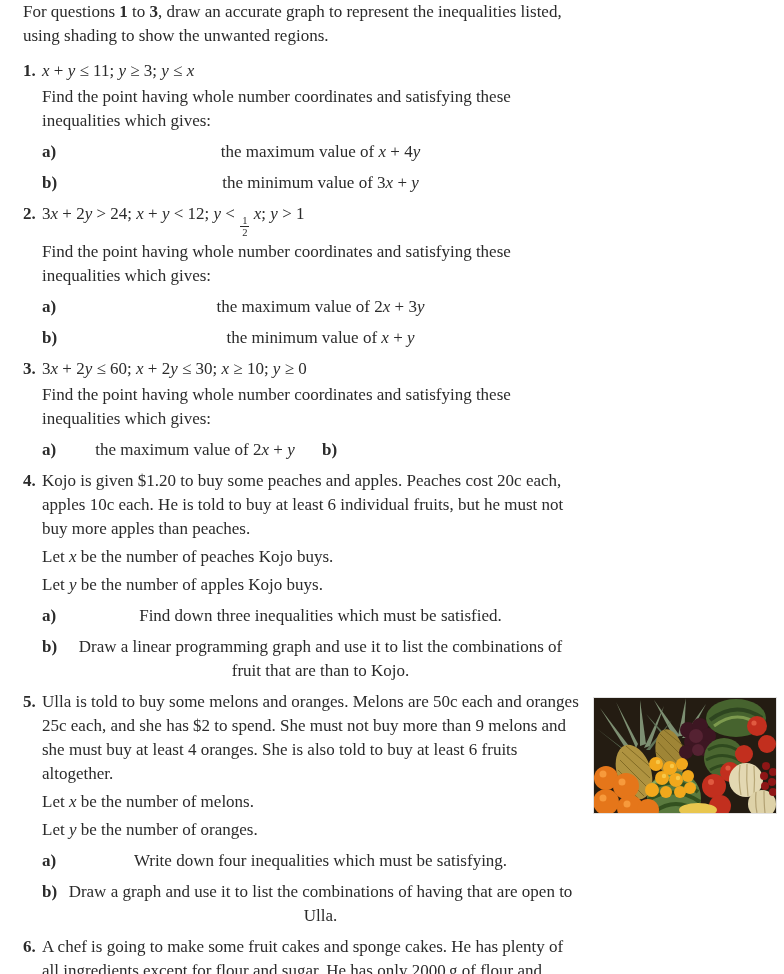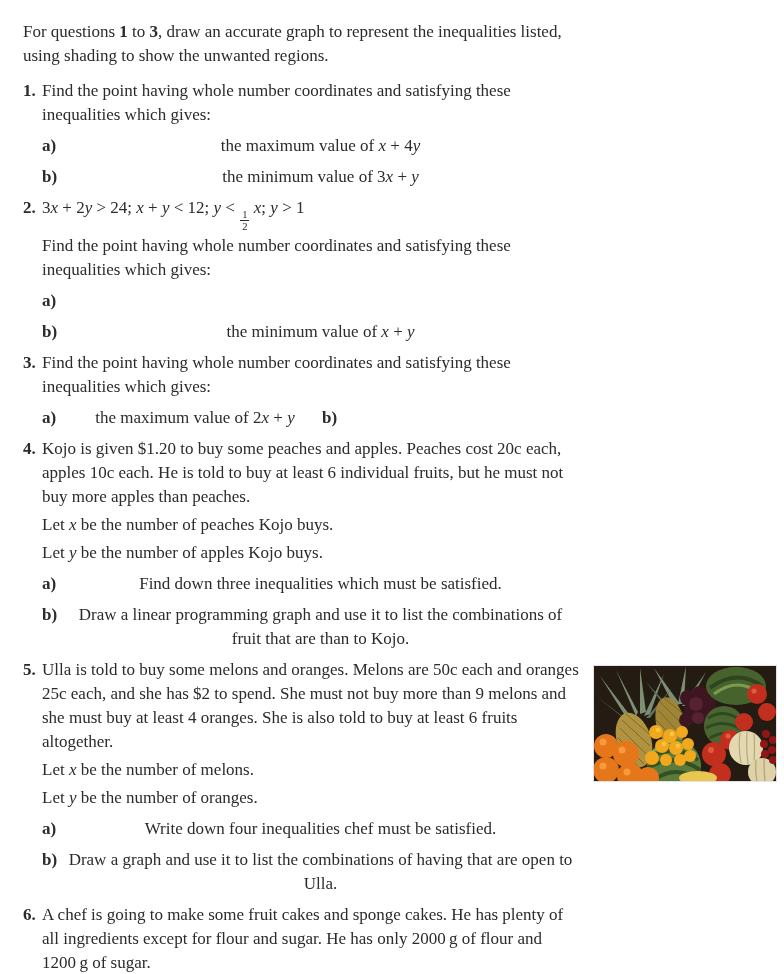--- a/index.html
+++ b/index.html
@@ -1,21 +1,21 @@
 <!DOCTYPE html>
 <html><head>
 <meta charset="utf-8">
 <style>
   html,body{margin:0;padding:0;}
   body{
     width:784px;height:974px;overflow:hidden;background:#ffffff;
     font-family:"Liberation Serif","DejaVu Serif",serif;
     color:#2b2b2b;font-size:17px;line-height:24px;
   }
-  .page{box-sizing:border-box;width:784px;height:974px;padding:20px 12px 0 23px;position:relative;}
+  .page{box-sizing:border-box;width:784px;height:974px;padding:0 12px 0 23px;position:relative;}
   .intro{margin:0 0 11px 0;max-width:556px;}
   .question{display:flex;margin:0 0 7px 0;position:relative;}
   .qnum{flex:none;width:19px;font-weight:bold;}
   .qbody{flex:1;min-width:0;}
   .mathline{margin:0 0 2px 0;max-width:545px;}
   .qpara{margin:0 0 4px 0;max-width:540px;}
   .sub{display:flex;margin:7px 0 0 0;}
   .sublabel{flex:none;width:26px;font-weight:bold;}
   .subtext{flex:1;max-width:505px;text-align:center;}
   .subrow{display:flex;margin:7px 0 0 0;max-width:560px;}
@@ -35,20 +35,21 @@
 </style>
 </head>
 <body>
 
 <div class="page">
   <p class="intro">For questions <b>1</b> to <b>3</b>, draw an accurate graph to represent the inequalities listed, using shading to show the unwanted regions.</p>
   <div>
       <div class="question">
         <span class="qnum">1.</span>
         <div class="qbody">
+          <p class="mathline"><i>x</i> + <i>y</i> ≤ 11; <i>y</i> ≥ 3; <i>y</i> ≤ <i>x</i></p>
           <p class="qpara">Find the point having whole number coordinates and satisfying these inequalities which gives:</p>
           <div class="sub">
             <span class="sublabel">a)</span>
             <span class="subtext">the maximum value of <i>x</i> + 4<i>y</i></span>
           </div>
           <div class="sub">
             <span class="sublabel">b)</span>
             <span class="subtext">the minimum value of 3<i>x</i> + <i>y</i></span>
           </div>
         </div>
@@ -56,30 +57,32 @@
       <div class="question">
         <span class="qnum">2.</span>
         <div class="qbody">
           <p class="mathline">3<i>x</i> + 2<i>y</i> &gt; 24; <i>x</i> + <i>y</i> &lt; 12; <i>y</i> &lt; <span class="frac">
               <span class="fn">1</span>
               <span class="fd">2</span>
             </span> <i>x</i>; <i>y</i> &gt; 1</p>
           <p class="qpara">Find the point having whole number coordinates and satisfying these inequalities which gives:</p>
           <div class="sub">
             <span class="sublabel">a)</span>
+            <span class="subtext">the maximum value of 2<i>x</i> + 3<i>y</i></span>
           </div>
           <div class="sub">
             <span class="sublabel">b)</span>
             <span class="subtext">the minimum value of <i>x</i> + <i>y</i></span>
           </div>
         </div>
       </div>
       <div class="question">
         <span class="qnum">3.</span>
         <div class="qbody">
+          <p class="mathline">3<i>x</i> + 2<i>y</i> ≤ 60; <i>x</i> + 2<i>y</i> ≤ 30; <i>x</i> ≥ 10; <i>y</i> ≥ 0</p>
           <p class="qpara">Find the point having whole number coordinates and satisfying these inequalities which gives:</p>
           <div class="subrow">
             <div class="sub">
               <span class="sublabel">a)</span>
               <span class="subtext">the maximum value of 2<i>x</i> + <i>y</i></span>
             </div>
             <div class="sub">
               <span class="sublabel">b)</span>
             </div>
           </div>
@@ -102,21 +105,21 @@
         </div>
       </div>
       <div class="question">
         <span class="qnum">5.</span>
         <div class="qbody">
           <p class="qpara">Ulla is told to buy some melons and oranges. Melons are 50c each and oranges 25c each, and she has $2 to spend. She must not buy more than 9 melons and she must buy at least 4 oranges. She is also told to buy at least 6 fruits altogether.</p>
           <p class="qpara">Let <i>x</i> be the number of melons.</p>
           <p class="qpara">Let <i>y</i> be the number of oranges.</p>
           <div class="sub">
             <span class="sublabel">a)</span>
-            <span class="subtext">Write down four inequalities chef must be satisfied.</span>
+            <span class="subtext">Write down four inequalities which must be satisfying.</span>
           </div>
           <div class="sub">
             <span class="sublabel">b)</span>
             <span class="subtext">Draw a graph and use it to list the combinations of having that are open to Ulla.</span>
           </div>
         </div>
         <div class="fruit-photo">
     <svg viewBox="0 0 182 115" preserveAspectRatio="none">
       <rect x="0" y="0" width="182" height="115" fill="#241c12"></rect>
 

